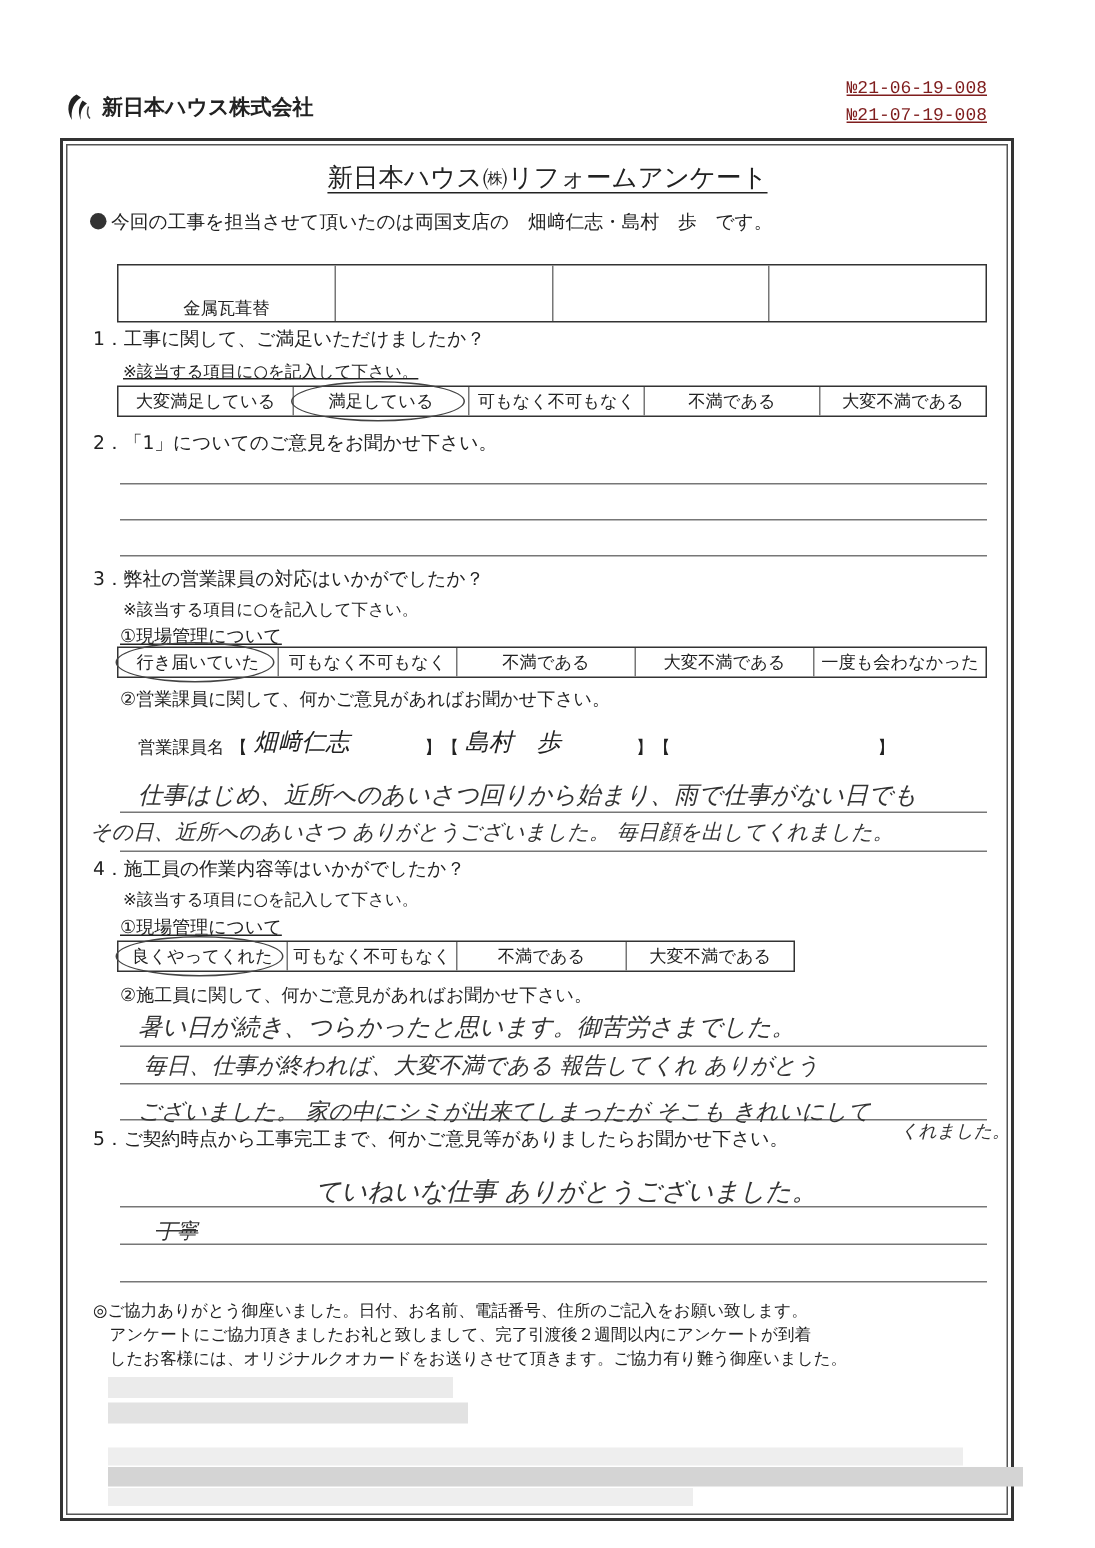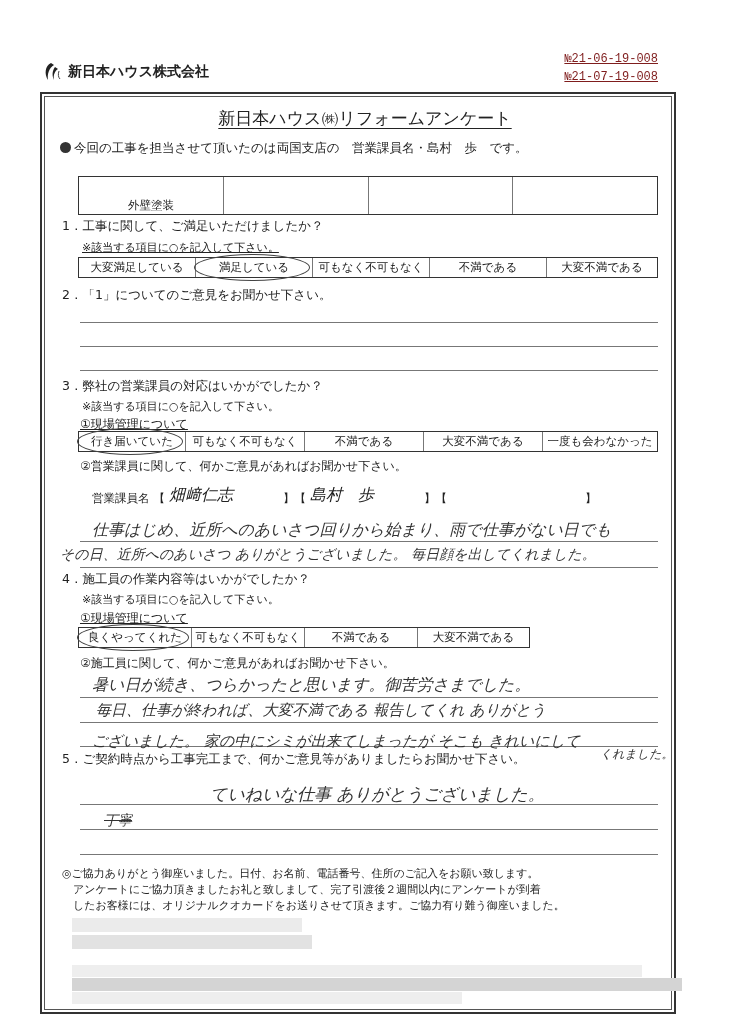--- a/index.html
+++ b/index.html
@@ -44,24 +44,24 @@
       </svg>
   </span>
   <span>新日本ハウス株式会社</span>
 </div>
 <div class="abs docno" style="top:52px;">№21-06-19-008</div>
 <div class="abs docno" style="top:70px;">№21-07-19-008</div>
 
 <div class="abs frame"></div>
 
 <div class="abs title"><span>新日本ハウス㈱リフォームアンケート</span></div>
-<div class="abs intro"><span class="bullet"></span><span>今回の工事を担当させて頂いたのは両国支店の　営業課員名・島村　歩　です。</span></div>
+<div class="abs intro"><span class="bullet"></span><span>今回の工事を担当させて頂いたのは両国支店の　畑﨑仁志・島村　歩　です。</span></div>
 
 <div class="abs wtbl">
-  <div class="wcell">外壁塗装</div>
+  <div class="wcell">金属瓦葺替</div>
   <div class="wcell"></div>
   <div class="wcell"></div>
   <div class="wcell"></div>
 </div>
 
 <div class="abs q" style="top:218px;">1．工事に関して、ご満足いただけましたか？</div>
 <div class="abs note" style="top:240px;text-decoration:underline;">※該当する項目に○を記入して下さい。</div>
 <div class="abs opts" style="top:257px;width:578px;">
   <div class="opt" style="width:116px;">大変満足している</div>
   <div class="opt circled" style="width:116px;">満足している</div>

